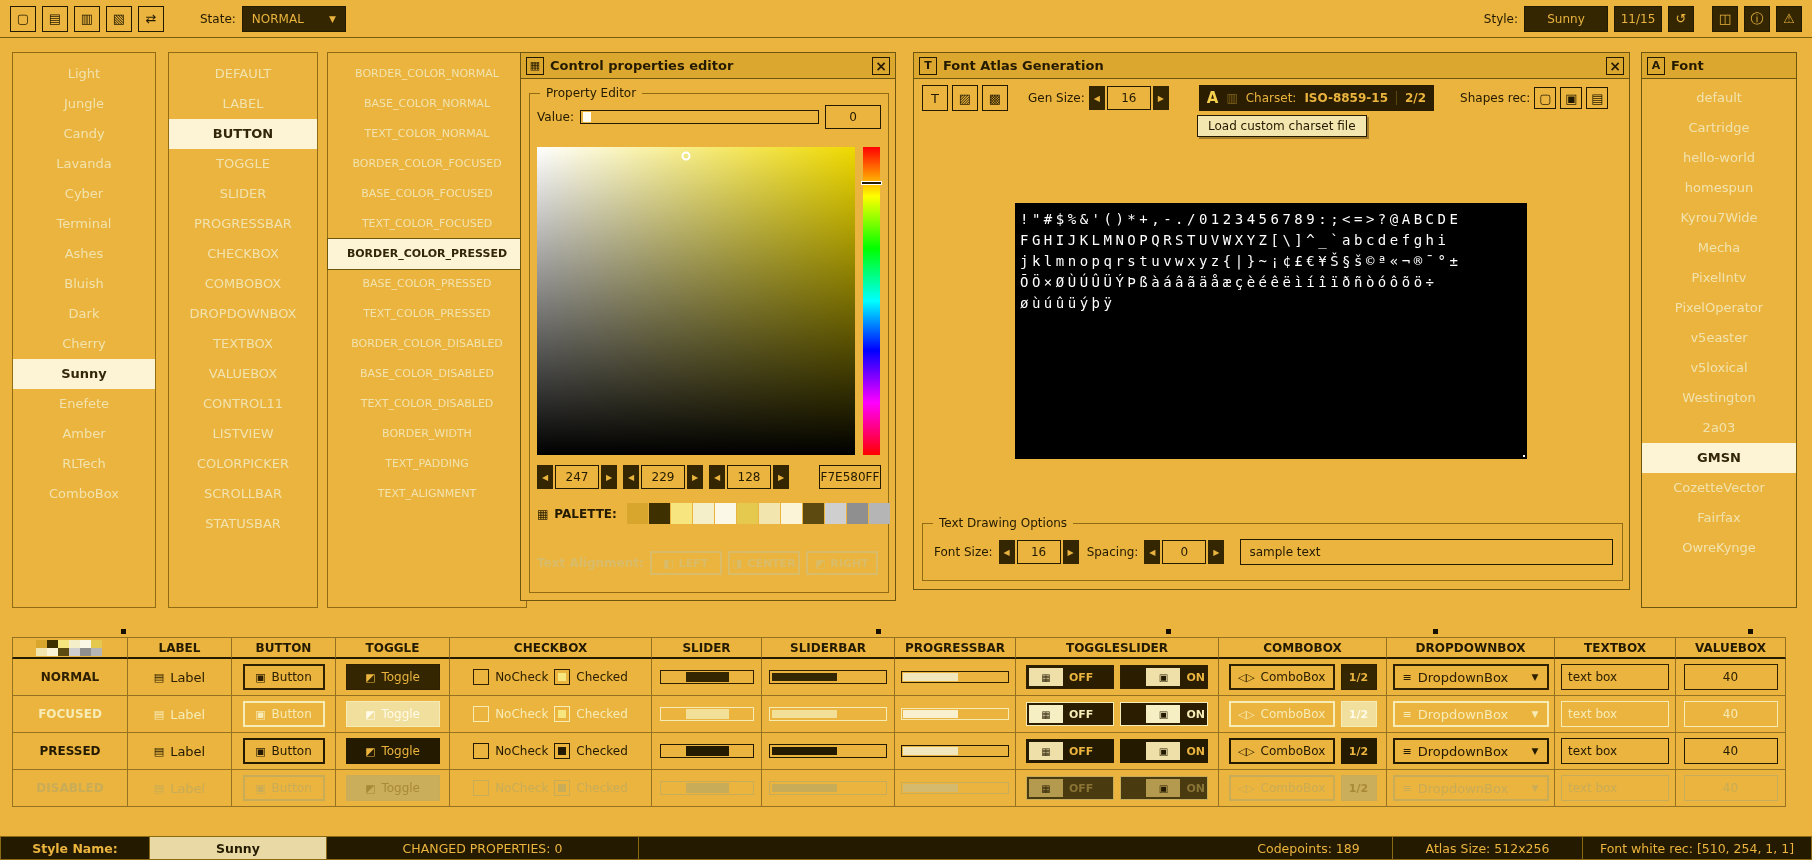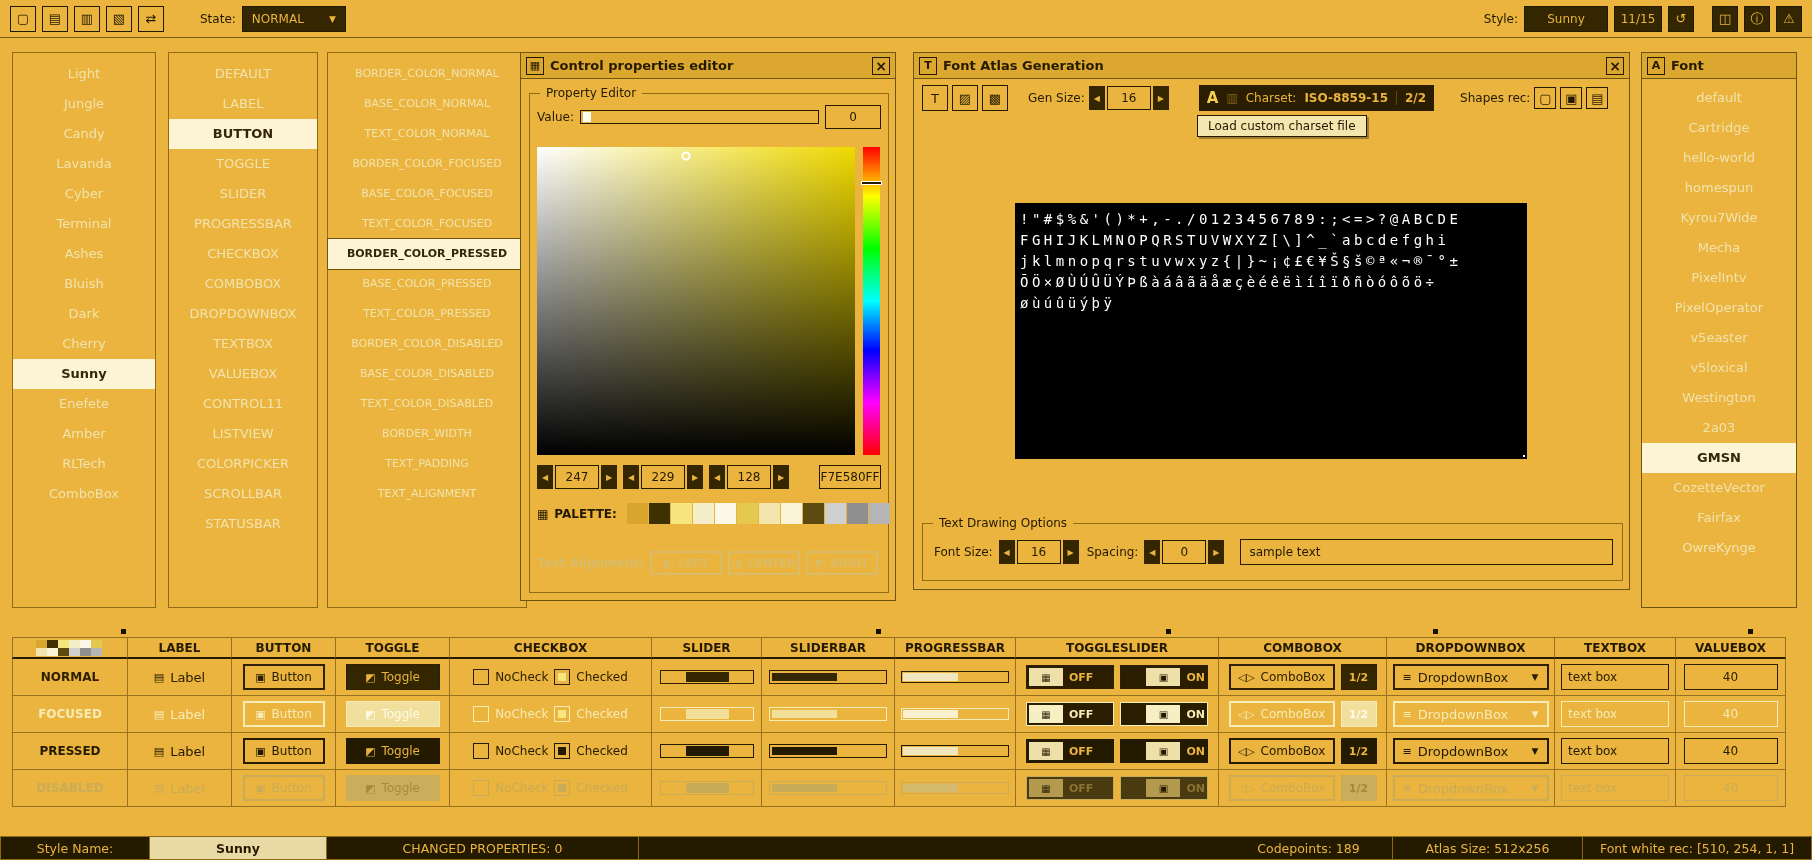--- a/index.html
+++ b/index.html
@@ -140,21 +140,21 @@
                    --tgbg:#241A00; --tgtx:#EAB43E; --tsbg:#241A00; --tstx:#EAB43E; --knob:#EFDFA8; }
   .trow.disabled { --cb:#C9AC57; --ct:#C9AC57; --fill:#C9AC57; --pfill:#D5BA6E; --ck:#C9AC57;
                    --tgbg:#CBAE5C; --tgtx:#A8893A; --tsbg:#4A3A10; --tstx:#8A7435; --knob:#B49A4E; }
 
   .dot { position:absolute; top:629px; width:5px; height:5px; background:#151000; }
 
   
   .statusbar { position:absolute; left:0; bottom:0; width:100%; height:24px; background:#241A00; display:flex; }
   .sb-cell { height:100%; display:flex; align-items:center; justify-content:center; color:#EAB43E; font-size:12.5px;
              border:1px solid #8A6A15; border-left:none; white-space:nowrap; }
-  .sb-cell:first-child { border-left:1px solid #8A6A15; }
+  .sb-cell:first-child { border-left:1px solid #8A6A15;font-weight:bold; }
   .sb-cell.light { background:#E8D9A5; color:#241A00; font-weight:bold; }
   .sb-spacer { flex:1; border-top:1px solid #8A6A15; border-bottom:1px solid #8A6A15; }
 </style>
 </head>
 <body>
 
 <div class="app">
 
   <header class="topbar">
     <div class="icon-btn light">

